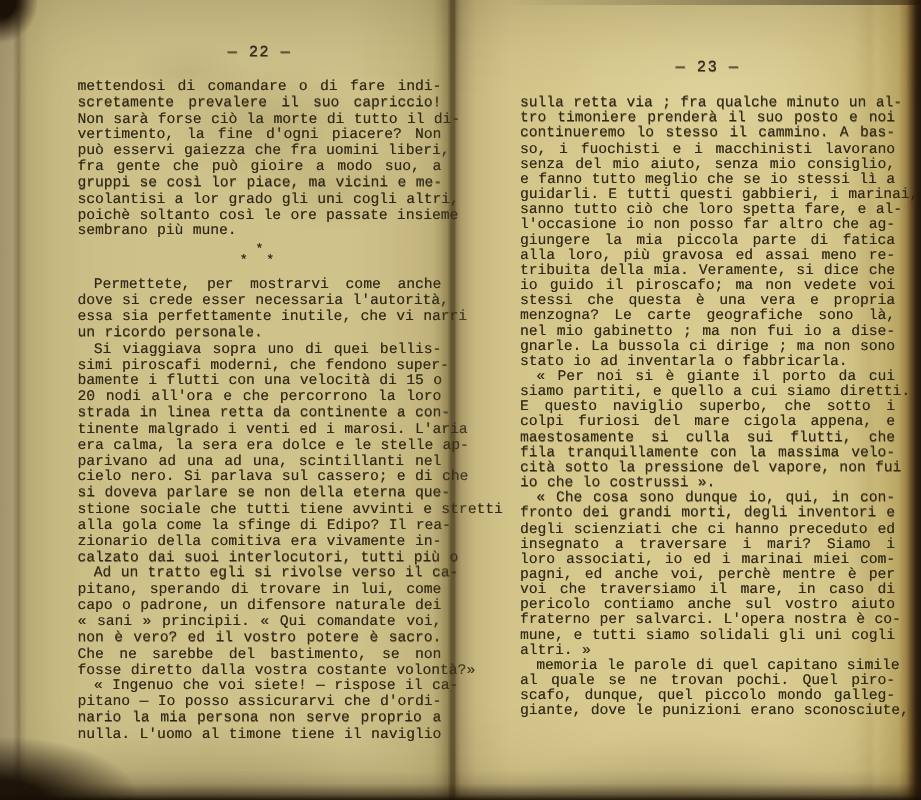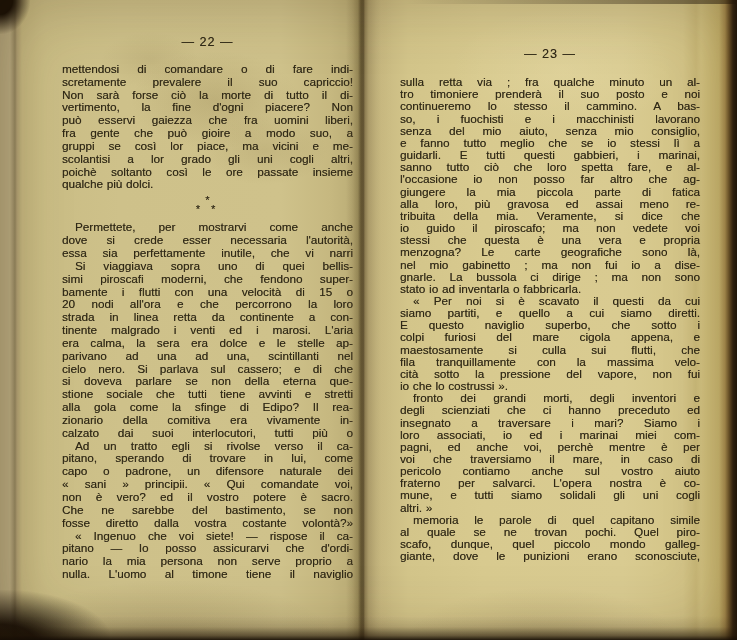--- a/index.html
+++ b/index.html
@@ -1,21 +1,21 @@
 <!DOCTYPE html>
 <html><head>
 <meta charset="utf-8">
 <style>
   html,body{margin:0;padding:0;background:#1c1308;}
   .photo{
     position:relative;
     width:737px;height:640px;
     overflow:hidden;
     background:#f0abfc;
-    font-family:Liberation Sans, sans-serif;
+    font-family:Liberation Mono, monospace;
   }
   
   .page-left{
     position:absolute;left:0;top:0;width:363px;height:640px;
     background:
       radial-gradient(ellipse 120px 70px at 215px 100px, rgba(125,105,55,0.20), transparent 70%),
       radial-gradient(ellipse 90px 50px at 265px 150px, rgba(125,105,55,0.15), transparent 70%),
       radial-gradient(ellipse 70px 40px at 150px 60px, rgba(120,100,55,0.12), transparent 70%),
       radial-gradient(ellipse 220px 80px at 170px 640px, rgba(90,70,35,0.22), transparent 75%),
       linear-gradient(90deg,#b3a57b 0,#b8aa80 10px,#93855e 15px,#af9f72 17px,#c3b57e 22px,#cabd85 45px,#cec18a 120px,#cfc28b 280px,#c6b880 330px,#bcae77 352px,#a3955f 363px);
@@ -56,21 +56,21 @@
     position:absolute;inset:0;pointer-events:none;
     box-shadow:inset 0 0 70px rgba(60,40,15,0.28);
   }
   
   .text-col{
     position:absolute;
     color:#2f2816;
     text-shadow:0.2px 0.2px 0 rgba(47,40,22,0.55);
   }
   .text-left{left:62px;top:36px;width:291px;font-size:11.7px;line-height:12.85px;}
-  .text-right{left:400px;top:48px;width:300px;font-size:11.7px;line-height:12.15px;}
+  .text-right{left:416px;top:48px;width:300px;font-size:11.7px;line-height:12.15px;}
   .page-num{
     text-align:center;
     letter-spacing:1px;
     margin-bottom:14px;
     font-size:12.5px;
   }
   .text-right .page-num{margin-bottom:16px;}
   .para{margin:0;}
   .para.indent .line:first-child{text-indent:13px;}
   .line{
@@ -102,30 +102,31 @@
         <div class="para">
           <div class="line">mettendosi di comandare o di fare indi-</div>
           <div class="line">scretamente prevalere il suo capriccio!</div>
           <div class="line">Non sarà forse ciò la morte di tutto il di-</div>
           <div class="line">vertimento, la fine d'ogni piacere? Non</div>
           <div class="line">può esservi gaiezza che fra uomini liberi,</div>
           <div class="line">fra gente che può gioire a modo suo, a</div>
           <div class="line">gruppi se così lor piace, ma vicini e me-</div>
           <div class="line">scolantisi a lor grado gli uni cogli altri,</div>
           <div class="line">poichè soltanto così le ore passate insieme</div>
-          <div class="line end">qualche più dolci.</div>
+          <div class="line end">sembrano più mune.</div>
         </div>
         <div class="asterism">
           <div>*</div>
           <div class="ast-bottom">* *</div>
         </div>
         <div class="para indent">
           <div class="line">Permettete, per mostrarvi come anche</div>
           <div class="line">dove si crede esser necessaria l'autorità,</div>
           <div class="line">essa sia perfettamente inutile, che vi narri</div>
+          <div class="line end">un ricordo personale.</div>
         </div>
         <div class="para indent">
           <div class="line">Si viaggiava sopra uno di quei bellis-</div>
           <div class="line">simi piroscafi moderni, che fendono super-</div>
           <div class="line">bamente i flutti con una velocità di 15 o</div>
           <div class="line">20 nodi all'ora e che percorrono la loro</div>
           <div class="line">strada in linea retta da continente a con-</div>
           <div class="line">tinente malgrado i venti ed i marosi. L'aria</div>
           <div class="line">era calma, la sera era dolce e le stelle ap-</div>
           <div class="line">parivano ad una ad una, scintillanti nel</div>
@@ -171,30 +172,31 @@
           <div class="line">alla loro, più gravosa ed assai meno re-</div>
           <div class="line">tribuita della mia. Veramente, si dice che</div>
           <div class="line">io guido il piroscafo; ma non vedete voi</div>
           <div class="line">stessi che questa è una vera e propria</div>
           <div class="line">menzogna? Le carte geografiche sono là,</div>
           <div class="line">nel mio gabinetto ; ma non fui io a dise-</div>
           <div class="line">gnarle. La bussola ci dirige ; ma non sono</div>
           <div class="line end">stato io ad inventarla o fabbricarla.</div>
         </div>
         <div class="para indent">
-          <div class="line">« Per noi si è scavato il questi da cui</div>
+          <div class="line">« Per noi si è giante il porto da cui</div>
           <div class="line">siamo partiti, e quello a cui siamo diretti.</div>
           <div class="line">E questo naviglio superbo, che sotto i</div>
           <div class="line">colpi furiosi del mare cigola appena, e</div>
           <div class="line">maestosamente si culla sui flutti, che</div>
           <div class="line">fila tranquillamente con la massima velo-</div>
           <div class="line">cità sotto la pressione del vapore, non fui</div>
           <div class="line end">io che lo costrussi ».</div>
         </div>
         <div class="para indent">
+          <div class="line">« Che cosa sono dunque io, qui, in con-</div>
           <div class="line">fronto dei grandi morti, degli inventori e</div>
           <div class="line">degli scienziati che ci hanno preceduto ed</div>
           <div class="line">insegnato a traversare i mari? Siamo i</div>
           <div class="line">loro associati, io ed i marinai miei com-</div>
           <div class="line">pagni, ed anche voi, perchè mentre è per</div>
           <div class="line">voi che traversiamo il mare, in caso di</div>
           <div class="line">pericolo contiamo anche sul vostro aiuto</div>
           <div class="line">fraterno per salvarci. L'opera nostra è co-</div>
           <div class="line">mune, e tutti siamo solidali gli uni cogli</div>
           <div class="line end">altri. »</div>

